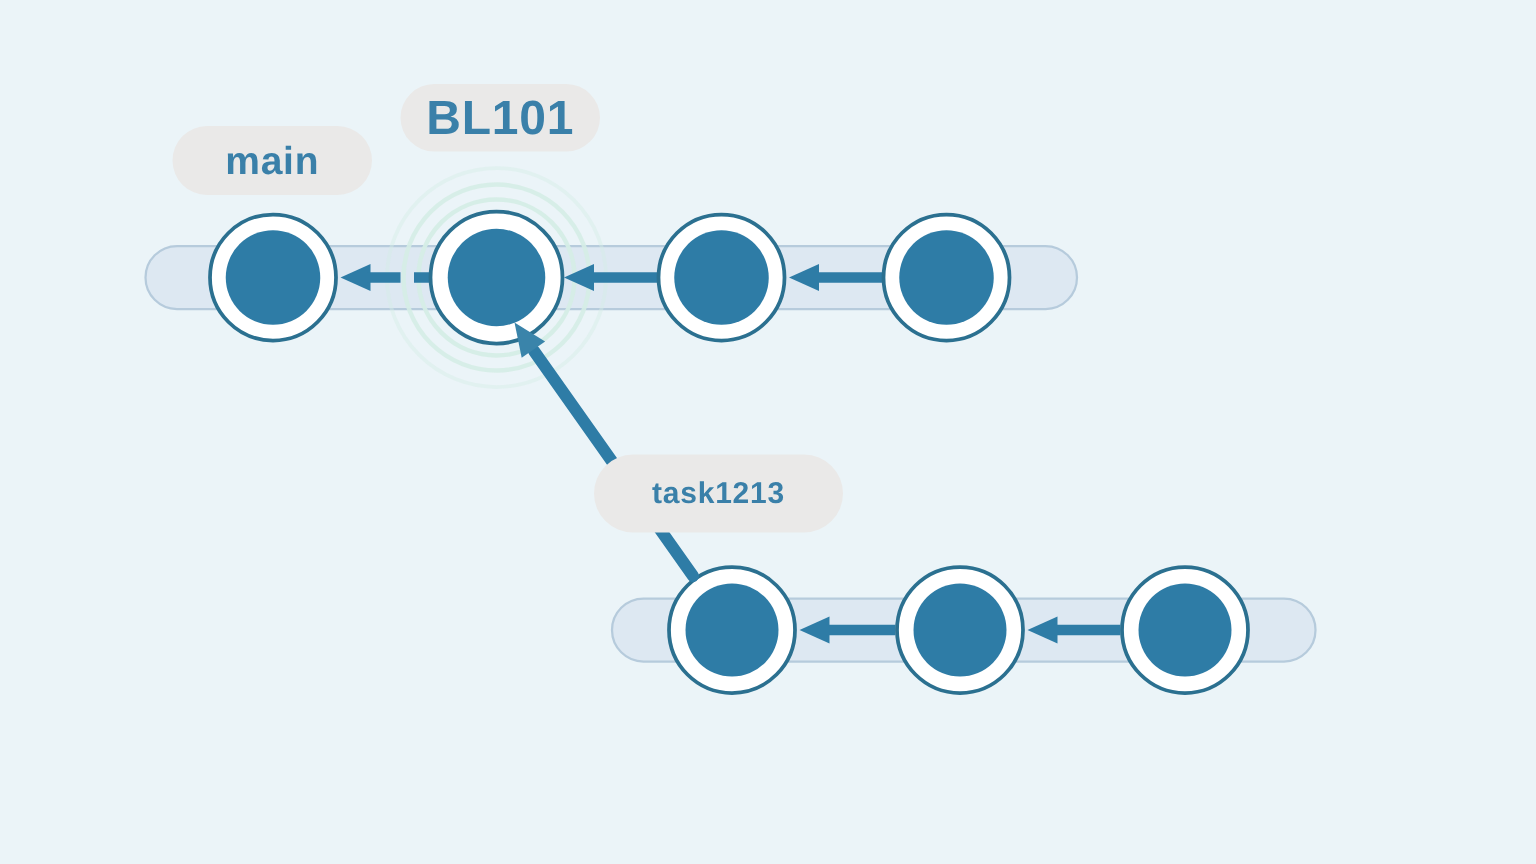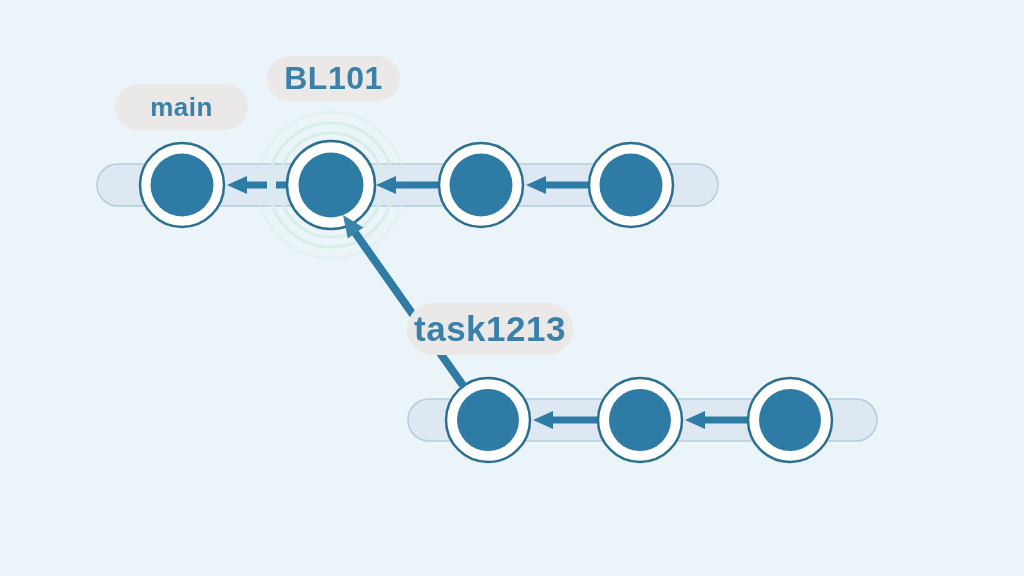--- a/index.html
+++ b/index.html
@@ -68,21 +68,21 @@
   .branch-pill {
     background: var(--label_pill, #eae9e8);
     color: var(--label_text, #3a80a9);
   }
   .status-pill {
     background: var(--status_pill, #78c320);
     color: var(--status_text, #ffffff);
   }
   .pill-main     { left: 115px; top: 84px;  width: 133px; height: 46px; border-radius: 23px; font-size: 26px; }
   .pill-bl101    { left: 267px; top: 56px;  width: 133px; height: 45px; border-radius: 25px; font-size: 32px; }
-  .pill-task     { left: 407px; top: 303px; width: 166px; height: 52px; border-radius: 26px; font-size: 35px; }
+  .pill-task     { left: 396px; top: 303px; width: 166px; height: 52px; border-radius: 26px; font-size: 20px; }
   .pill-status   { left: 682px; top: 469px; width: 245px; height: 54px; border-radius: 27px; font-size: 27px; }
 </style>
 </head>
 <body>
 
 <div class="stage">
 
   <svg class="diagram-svg" viewBox="0 0 1024 576">
 
     <rect class="track" x="97" y="164" width="621" height="42" rx="21" ry="21"></rect>

